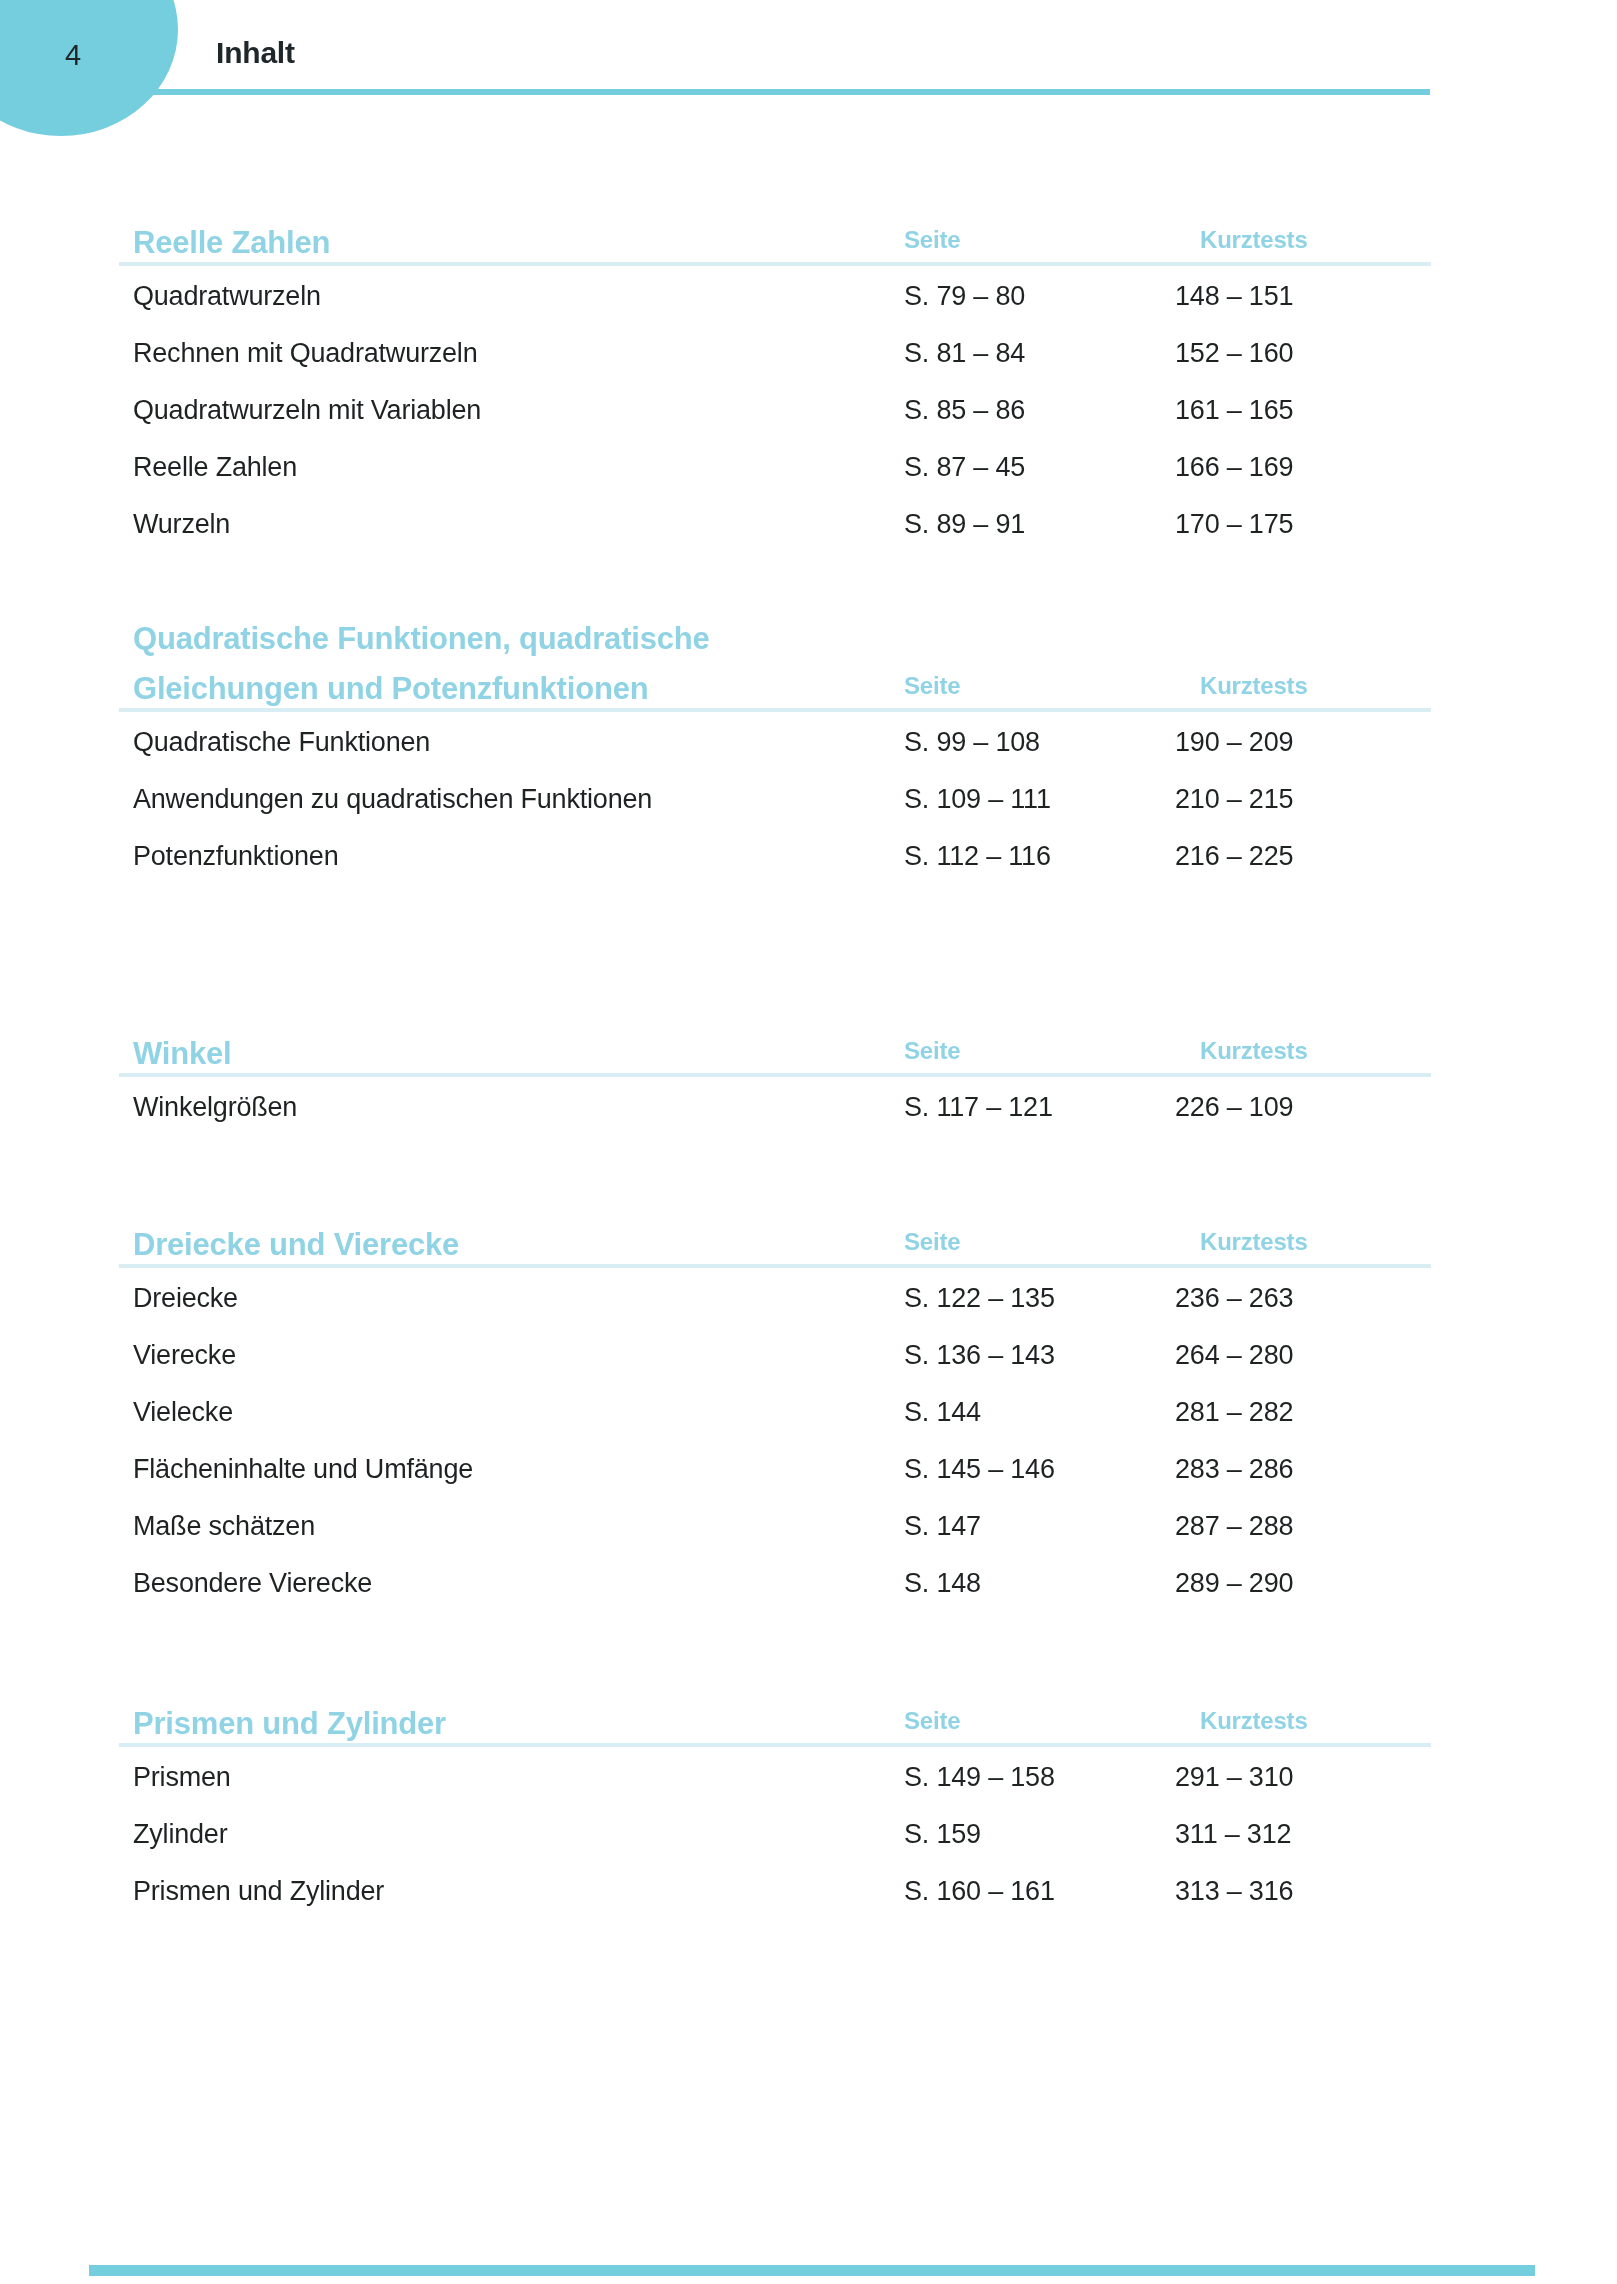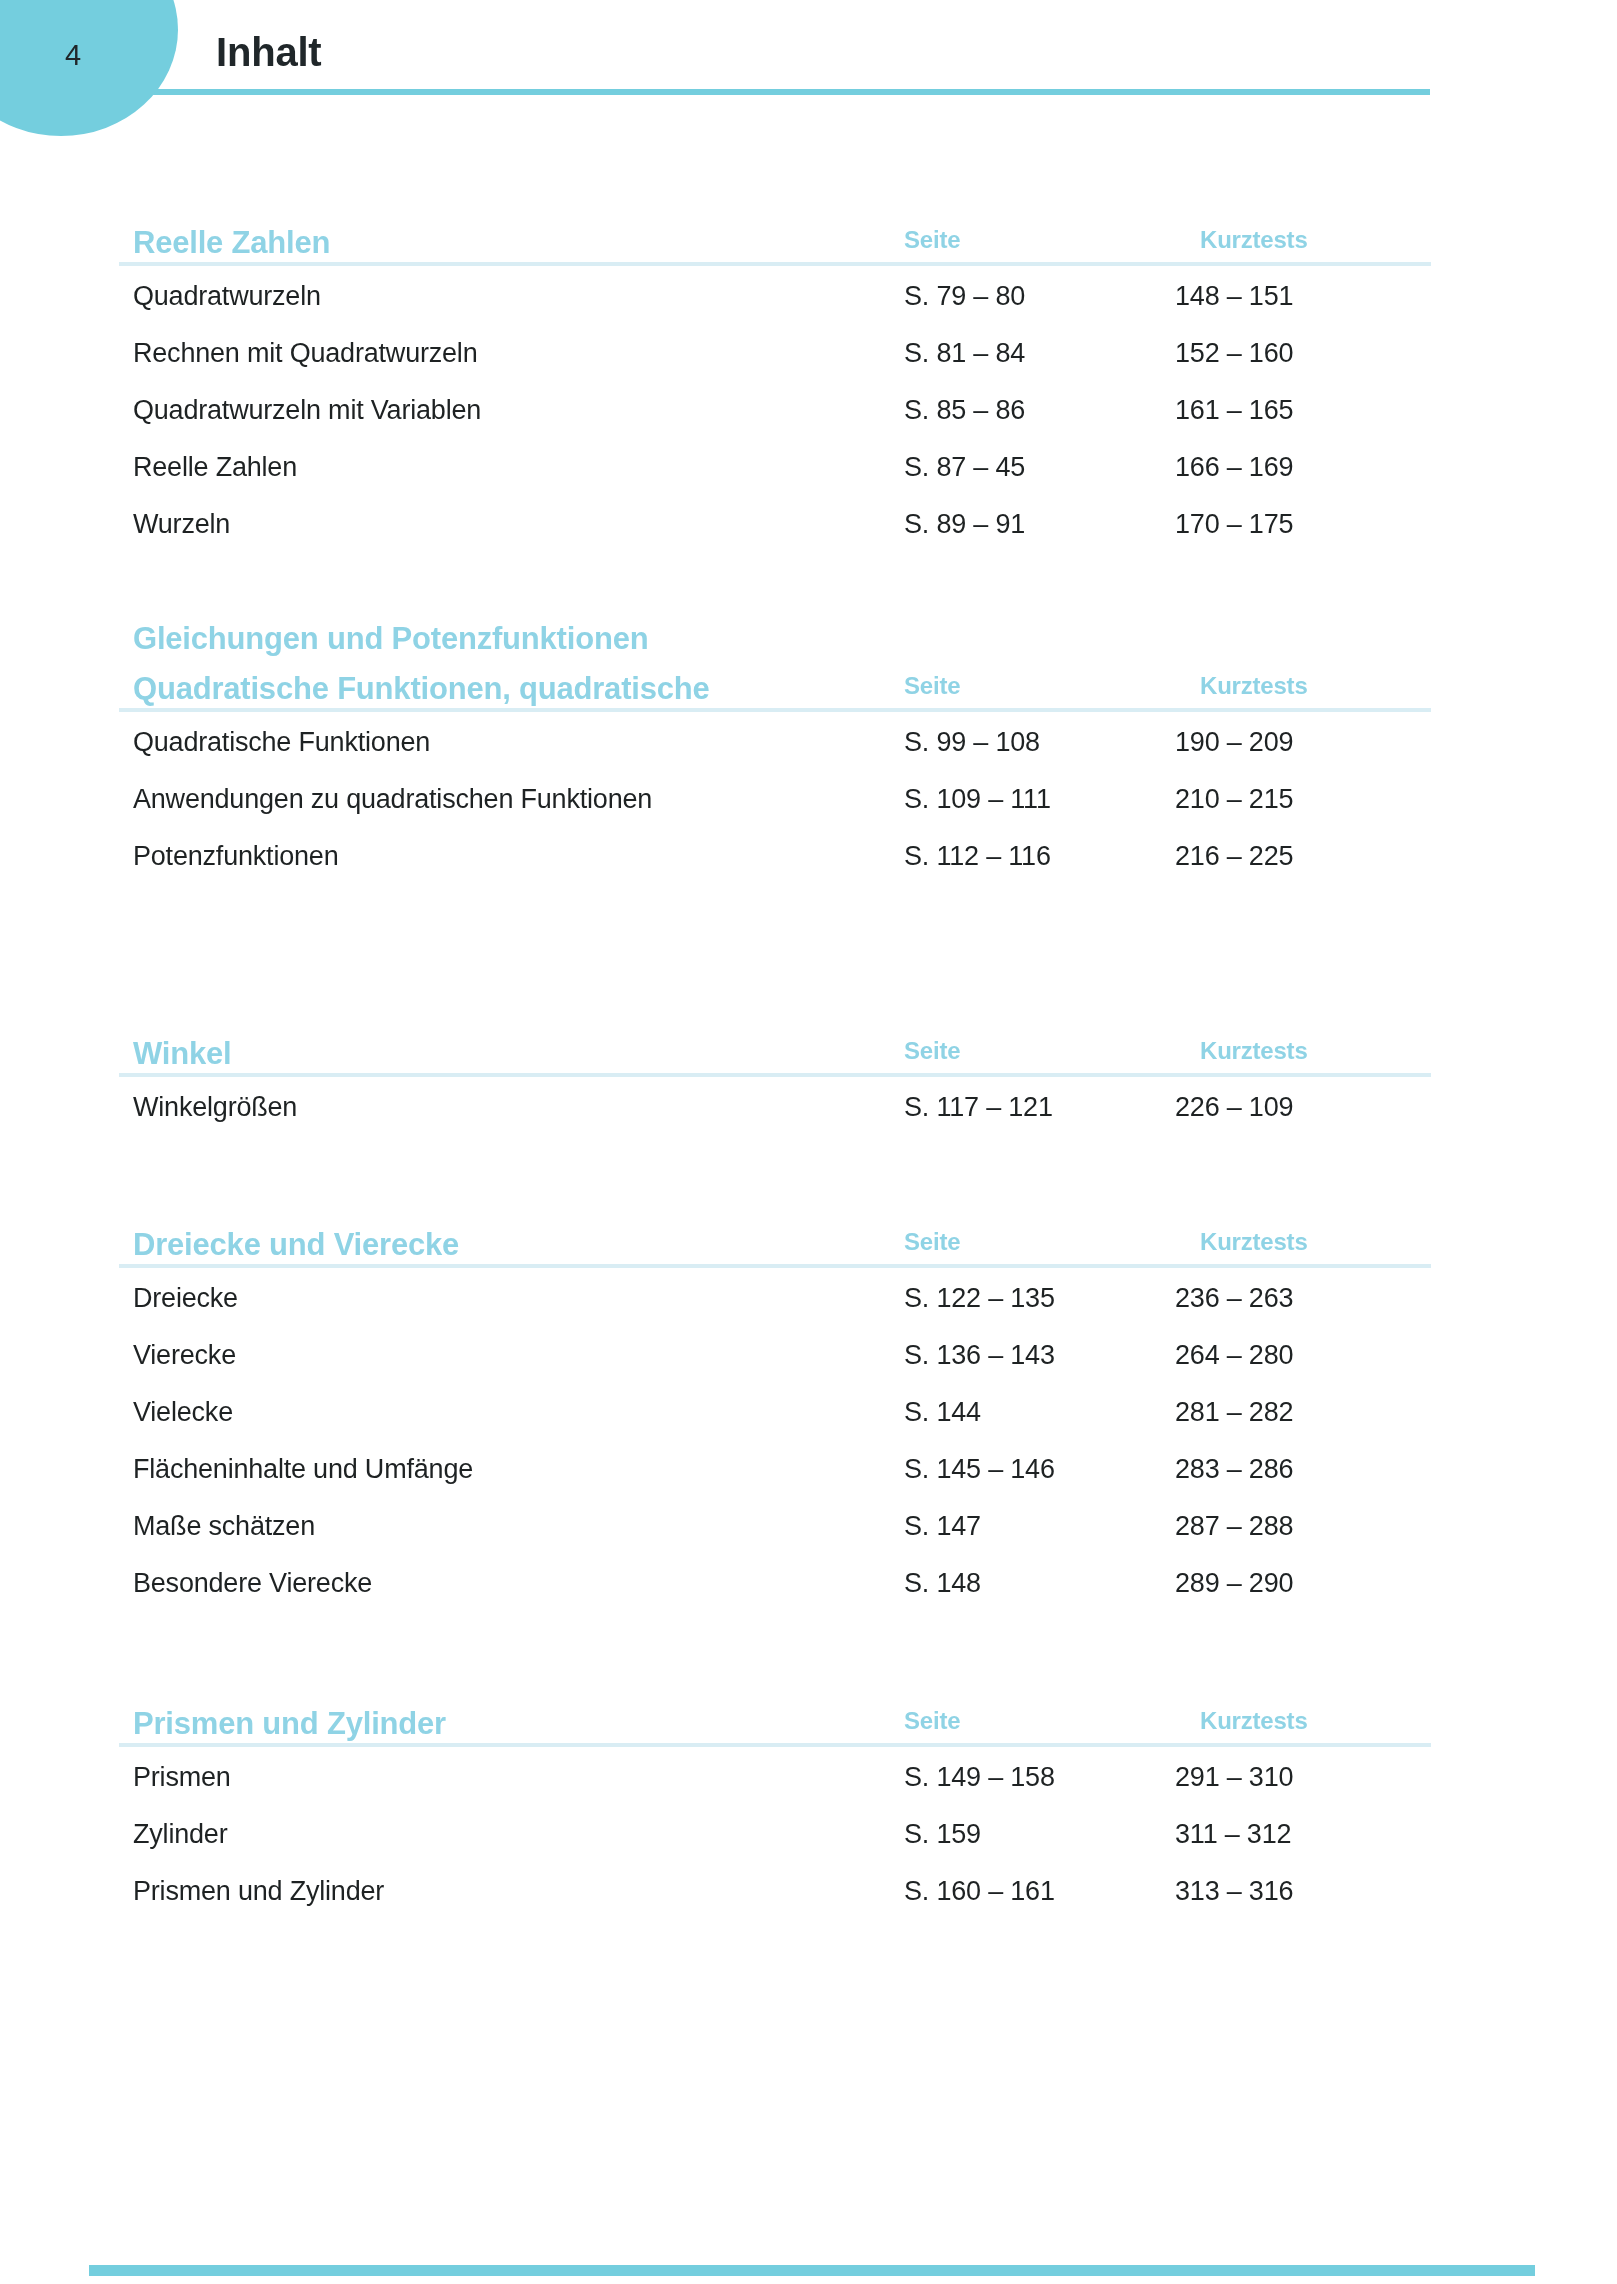--- a/index.html
+++ b/index.html
@@ -20,21 +20,21 @@
     z-index:3;
   }
   .page-number{
     position:absolute;left:52px;top:40px;width:42px;
     text-align:center;
     font-size:29px;line-height:31px;font-weight:400;
     color:#20272a;z-index:4;
   }
   .page-title{
     position:absolute;left:216px;top:35px;
-    font-size:40px;line-height:35px;font-weight:700;
+    font-size:30px;line-height:35px;font-weight:700;
     color:#20272a;z-index:2;
   }
   .header-rule{
     position:absolute;left:121px;top:89px;
     width:1309px;height:5.6px;
     background:var(--accent,#74cede);
     z-index:1;
   }
   .footer-rule{
     position:absolute;left:89px;top:2265px;
@@ -110,22 +110,22 @@
   </div>
           <div class="row">
     <span class="cell label">Wurzeln</span>
     <span class="cell seite">S. 89 – 91</span>
     <span class="cell kurz">170 – 175</span>
   </div>
         </div>
   </section>
       <section class="toc-section" style="top: 614px;">
     <div class="titles">
+          <div class="h-line">Quadratische Funktionen, quadratische</div>
           <div class="h-line">Gleichungen und Potenzfunktionen</div>
-          <div class="h-line">Quadratische Funktionen, quadratische</div>
         </div>
     <span class="col-head seite" style="top: 58px;">Seite</span>
     <span class="col-head kurz" style="top: 58px;">Kurztests</span>
     <div class="divider" style="top: 94px;"></div>
     <div class="rows" style="top: 99px;">
           <div class="row">
     <span class="cell label">Quadratische Funktionen</span>
     <span class="cell seite">S. 99 – 108</span>
     <span class="cell kurz">190 – 209</span>
   </div>

